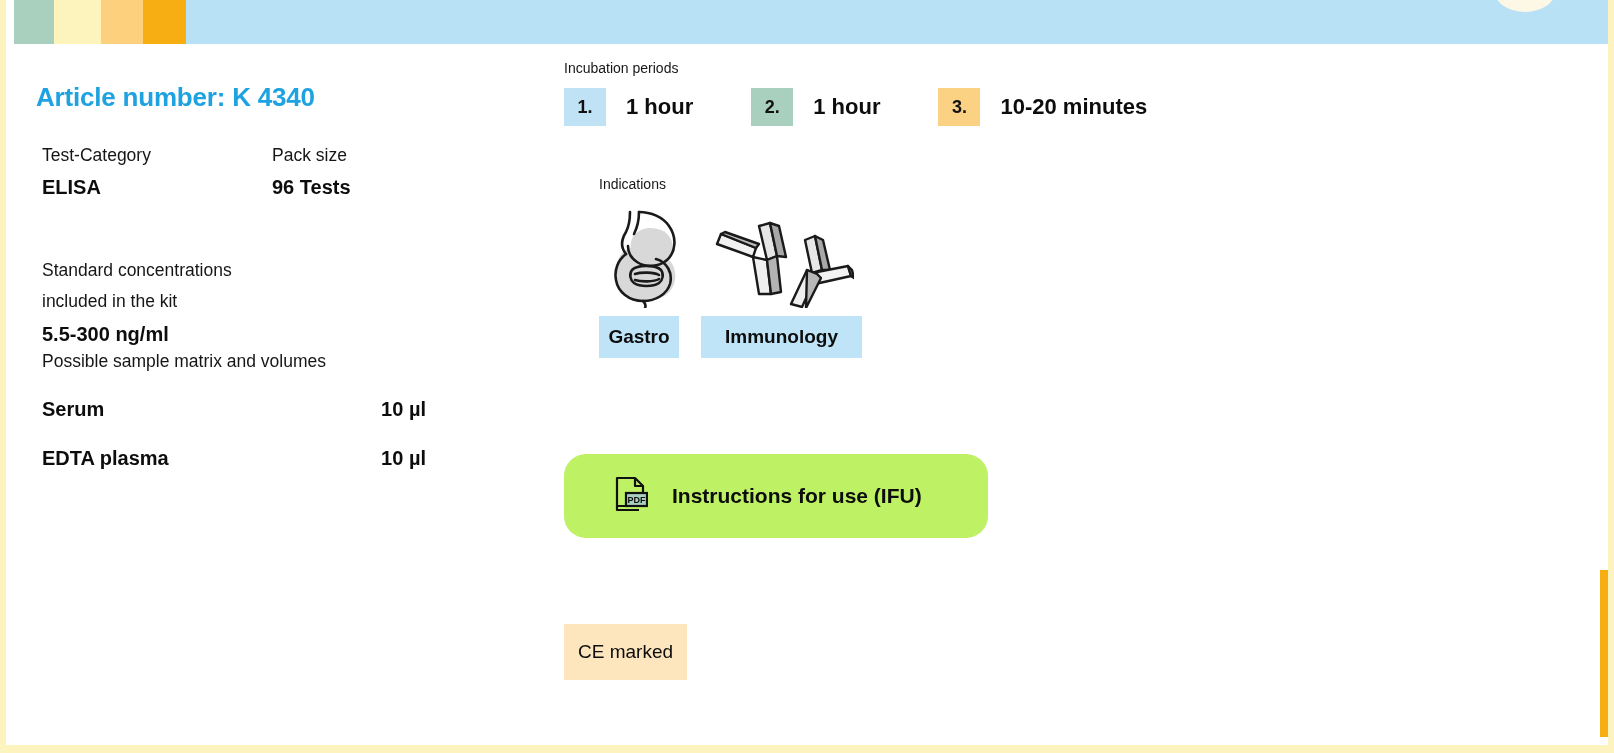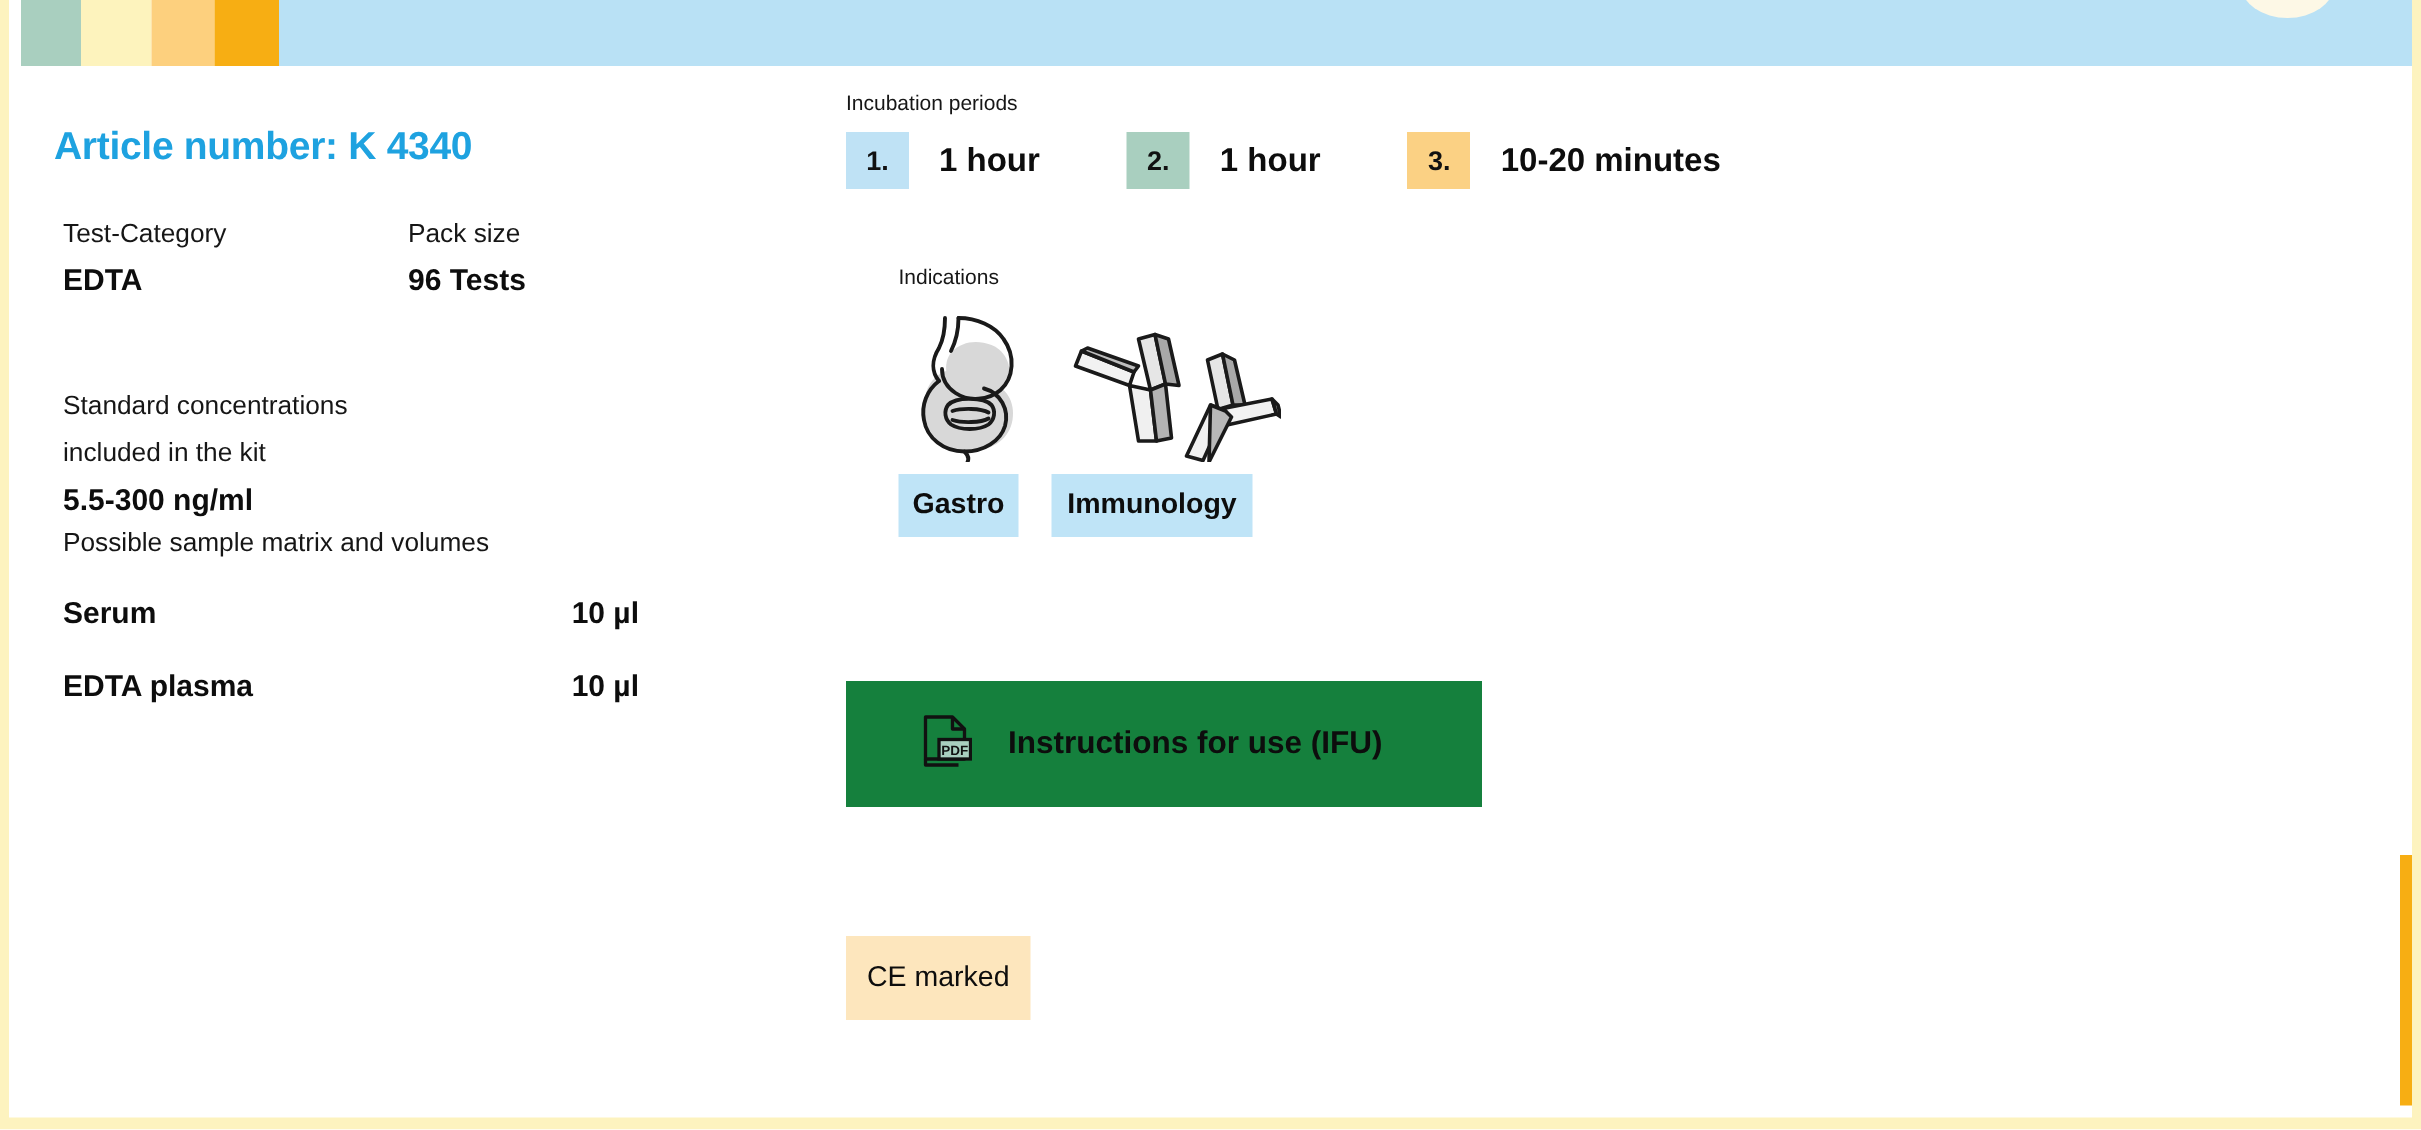--- a/index.html
+++ b/index.html
@@ -131,30 +131,31 @@
     font-size: 19px;
     font-weight: bold;
     color: #0d0d0d;
     padding: 9px 14px 9px 14px;
     display: inline-flex;
     align-items: center;
     justify-content: center;
     height: 42px;
   }
   .pill-gastro { width: 80px; }
-  .pill-immuno { width: 134px; }
+  .pill-immuno { width: 161px; }
 
   .ifu-button {
     margin-top: 96px;
     width: 424px;
     height: 84px;
-    background: #15803d;
+    background: #bef264;
     display: flex;
     align-items: center;
     cursor: pointer;
+    border-radius: 22px;
   }
   .ifu-icon { margin-left: 50px; display: flex; align-items: center; }
   .ifu-label {
     margin-left: 24px;
     font-size: 21px;
     font-weight: bold;
     color: #0d0d0d;
   }
 
   .regulatory-wrap { margin-top: 78px; }
@@ -201,21 +202,21 @@
       <div class="blob"></div>
     </div>
 
     <div class="col-left">
 
       <div class="article-no">Article number: K 4340</div>
 
       <div class="kv-grid">
         <div class="kv-col-a">
           <div class="kv-label">Test-Category</div>
-          <div class="kv-value">EDTA</div>
+          <div class="kv-value">ELISA</div>
         </div>
         <div class="kv-col-b">
           <div class="kv-label">Pack size</div>
           <div class="kv-value">96 Tests</div>
         </div>
       </div>
 
       <div class="block-std">
         <div class="line">Standard concentrations</div>
         <div class="line">included in the kit</div>

